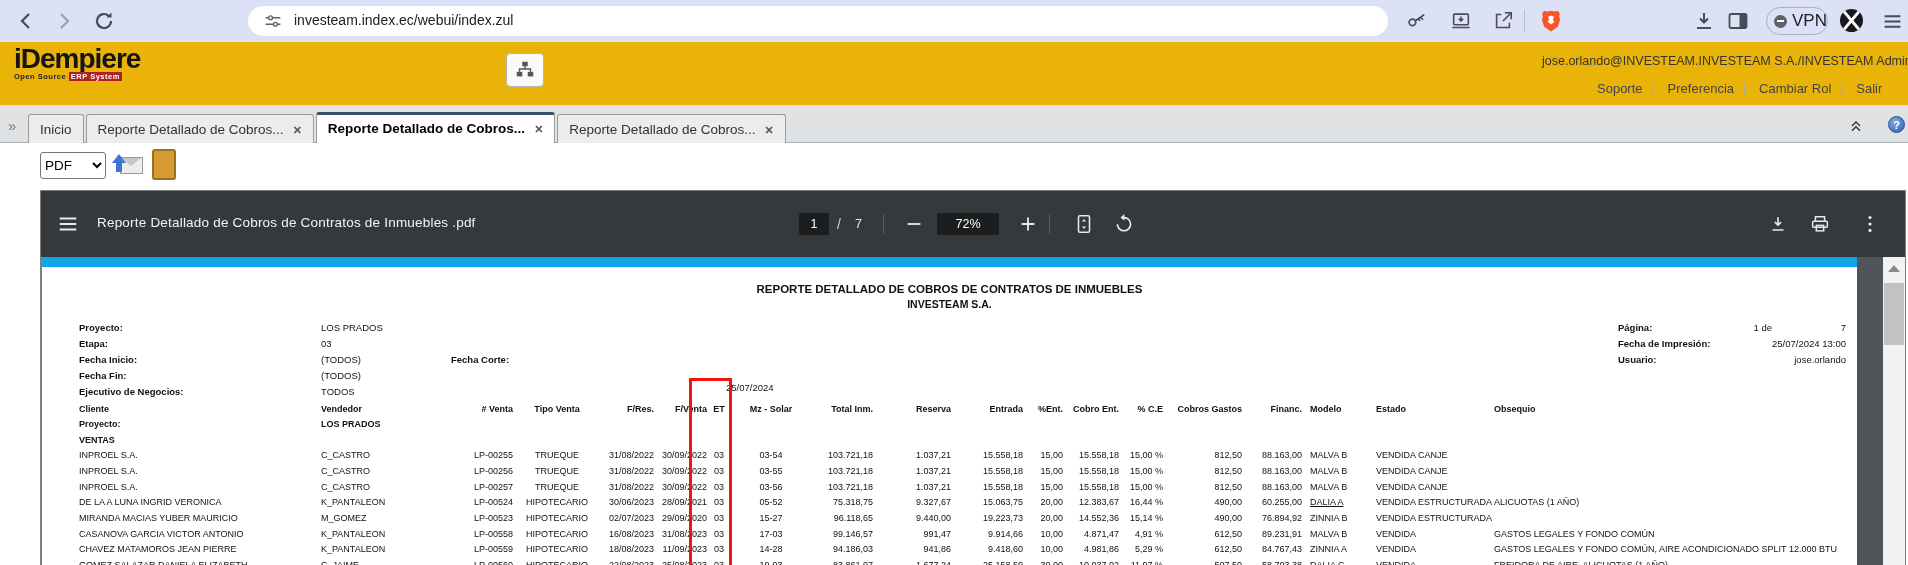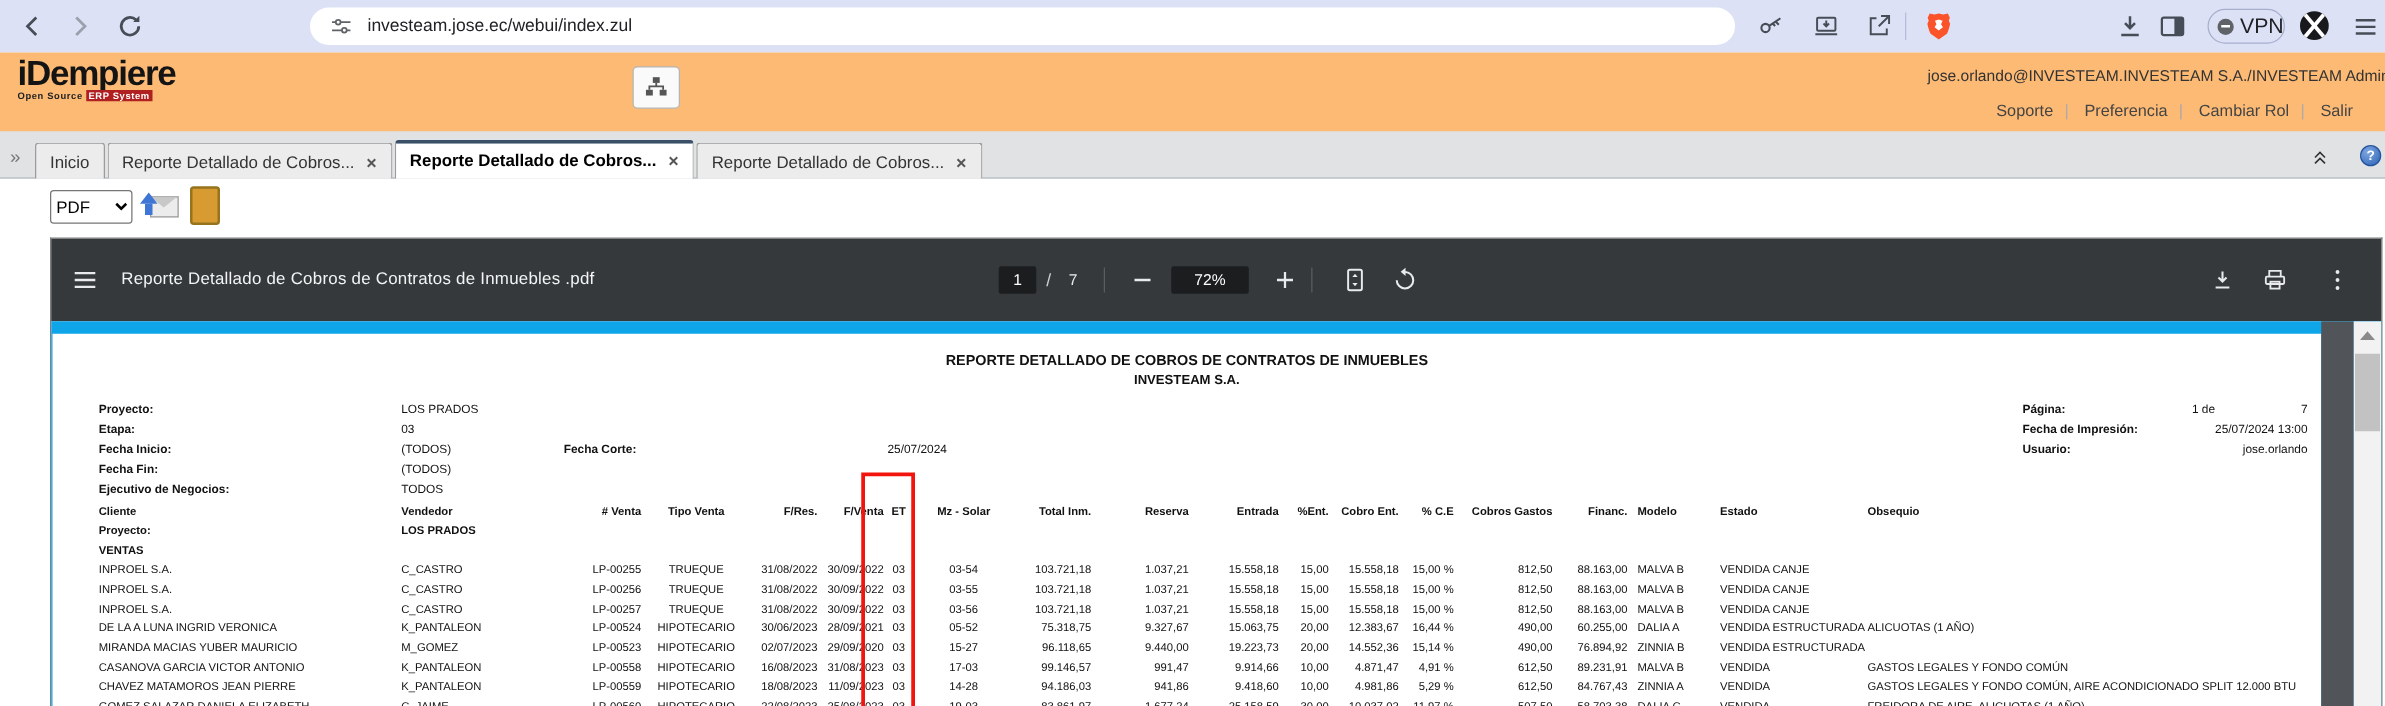--- a/index.html
+++ b/index.html
@@ -15,21 +15,21 @@
   .bar-div{position:absolute;top:10px;width:1px;height:22px;background:#b6bdd8;}
   .vpn-pill{position:absolute;left:1766px;top:7px;width:62px;height:28px;border:1px solid #a7afce;border-radius:14px;display:flex;align-items:center;gap:5px;padding-left:7px;box-sizing:border-box;}
   .vpn-dot{width:13px;height:13px;border-radius:50%;background:#5f6368;position:relative;}
   .vpn-dot::after{content:"";position:absolute;left:3px;top:5.5px;width:7px;height:2px;background:#fff;}
   .vpn-lbl{font-size:17px;color:#202124;}
   .ext-ico{position:absolute;left:1840px;top:9px;width:23px;height:23px;border-radius:50%;background:#17191c;overflow:hidden;}
   .ext-ico::before{content:"";position:absolute;left:10px;top:-2px;width:3px;height:27px;background:#fff;transform:rotate(40deg);}
   .ext-ico::after{content:"";position:absolute;left:10px;top:-2px;width:3px;height:27px;background:#fff;transform:rotate(-40deg);}
 
   
-  .app-header{position:absolute;left:0;top:42px;width:1908px;height:73px;background:#fdba74;border-bottom:1px solid #cfcfcf;box-sizing:border-box;}
+  .app-header{position:absolute;left:0;top:42px;width:1908px;height:73px;background:#eab308;border-bottom:1px solid #cfcfcf;box-sizing:border-box;}
   .logo{position:absolute;left:14px;top:2px;}
   .logo-main{font-size:28px;font-weight:700;color:#141414;letter-spacing:-1px;line-height:30px;}
   .logo-sub{font-size:7.5px;letter-spacing:.5px;margin-top:-2px;}
   .logo-sub .t1{color:#222;font-weight:700;}
   .logo-sub .t2{color:#fff;background:#b02020;font-weight:700;padding:0 2px;}
   .search-box{position:absolute;left:140px;top:13px;width:356px;height:29px;background:#fff;border:1px solid #8a8a8a;box-sizing:border-box;}
   .search-box input{position:absolute;left:0;top:0;width:320px;height:27px;border:none;outline:none;padding:0 0 0 8px;font-size:14px;color:#222;background:transparent;font-family:"Liberation Sans",sans-serif;}
   .search-mag{position:absolute;right:5px;top:4px;}
   .sitemap-btn{position:absolute;left:506px;top:11px;width:36px;height:32px;background:#fafafa;border:1px solid #b5b5b5;border-radius:4px;display:flex;align-items:center;justify-content:center;}
   .user-info{position:absolute;left:1542px;top:12px;font-size:12.5px;color:#333;white-space:nowrap;}
@@ -80,21 +80,21 @@
   .sb-up::before{content:"";position:absolute;left:5px;top:8px;border-left:6px solid transparent;border-right:6px solid transparent;border-bottom:7px solid #8a8a8a;}
   .sb-thumb{position:absolute;left:1px;top:26px;width:20px;height:62px;background:#c2c2c2;}
 
   
   .doc-title{position:absolute;left:0;top:16px;width:1815px;text-align:center;font-size:11.5px;font-weight:700;color:#111;}
   .doc-subtitle{position:absolute;left:0;top:31px;width:1815px;text-align:center;font-size:10.5px;font-weight:700;color:#111;}
   .info-row{position:absolute;left:0;width:1815px;height:14px;font-size:9.5px;color:#111;}
   .il{position:absolute;left:37px;font-weight:700;}
   .ivl{position:absolute;left:279px;}
   .fc-l{position:absolute;left:409px;font-weight:700;}
-  .fc-v{position:absolute;left:668px;}
+  .fc-v{position:absolute;left:684px;margin-top:28px;}
   .irl{position:absolute;left:1576px;font-weight:700;}
   .irv{position:absolute;white-space:nowrap;}
 
   table.rpt{position:absolute;left:37px;top:135px;width:1773px;table-layout:fixed;border-collapse:collapse;}
   table.rpt th{font-size:9px;font-weight:700;color:#111;height:14px;padding:0;white-space:nowrap;overflow:visible;}
   table.rpt td{font-size:9px;color:#111;height:15.7px;padding:0;white-space:nowrap;overflow:visible;vertical-align:middle;}
   table.rpt .group-row td{font-weight:700;}
   .a-l{text-align:left;margin-left:48px;}.a-c{text-align:center;}.a-r{text-align:right;}
 
   .red-rect{position:absolute;left:647px;top:111px;width:37px;height:187px;border:3px solid #f3150d;z-index:5;}
@@ -126,21 +126,21 @@
     </span>
 
   <div class="url-pill">
     <span class="pill-ico">
       <svg viewBox="0 0 22 22" width="18" height="18" stroke="#5f6368" stroke-width="1.7" fill="none">
           <circle cx="8" cy="7" r="2.3"></circle>
           <path d="M2 7h3.6M10.4 7H20M2 15h9.6M16.4 15H20"></path>
           <circle cx="14" cy="15" r="2.3"></circle>
         </svg>
       </span>
-    <span class="url-text">investeam.jose.ec/webui/index.zul</span>
+    <span class="url-text">investeam.index.ec/webui/index.zul</span>
   </div>
 
   <span class="nav-ico" style="left:1406px;top:10px">
     <svg viewBox="0 0 24 24" width="22" height="22" stroke="#474d57" stroke-width="1.8" fill="none">
         <circle cx="7" cy="13.5" r="3.6"></circle>
         <path d="M10.5 11.5 L20 5 M16 8l2.6 2.6 M13.4 9.8l2 2"></path>
       </svg>
     </span>
   <span class="nav-ico" style="left:1450px;top:10px">
     <svg viewBox="0 0 24 24" width="22" height="22" stroke="#474d57" stroke-width="1.7" fill="none">
@@ -510,21 +510,21 @@
               <td class="a-c">03</td>
               <td class="a-c">05-52</td>
               <td class="a-r">75.318,75</td>
               <td class="a-r">9.327,67</td>
               <td class="a-r">15.063,75</td>
               <td class="a-r">20,00</td>
               <td class="a-r">12.383,67</td>
               <td class="a-r">16,44 %</td>
               <td class="a-r">490,00</td>
               <td class="a-r">60.255,00</td>
-              <td class="a-l" style="padding-left: 8px;">DALIA A</td>
+              <td class="a-l" style="padding-left: 8px; text-decoration: underline;">DALIA A</td>
               <td class="a-l" style="padding-left: 12px;">VENDIDA ESTRUCTURADA</td>
               <td class="a-l" style="padding-left: 12px;">ALICUOTAS (1 AÑO)</td>
             </tr>
             <tr class="data-row">
               <td class="a-l">MIRANDA MACIAS YUBER MAURICIO</td>
               <td class="a-l">M_GOMEZ</td>
               <td class="a-r">LP-00523</td>
               <td class="a-c">HIPOTECARIO</td>
               <td class="a-r">02/07/2023</td>
               <td class="a-r">29/09/2020</td>

